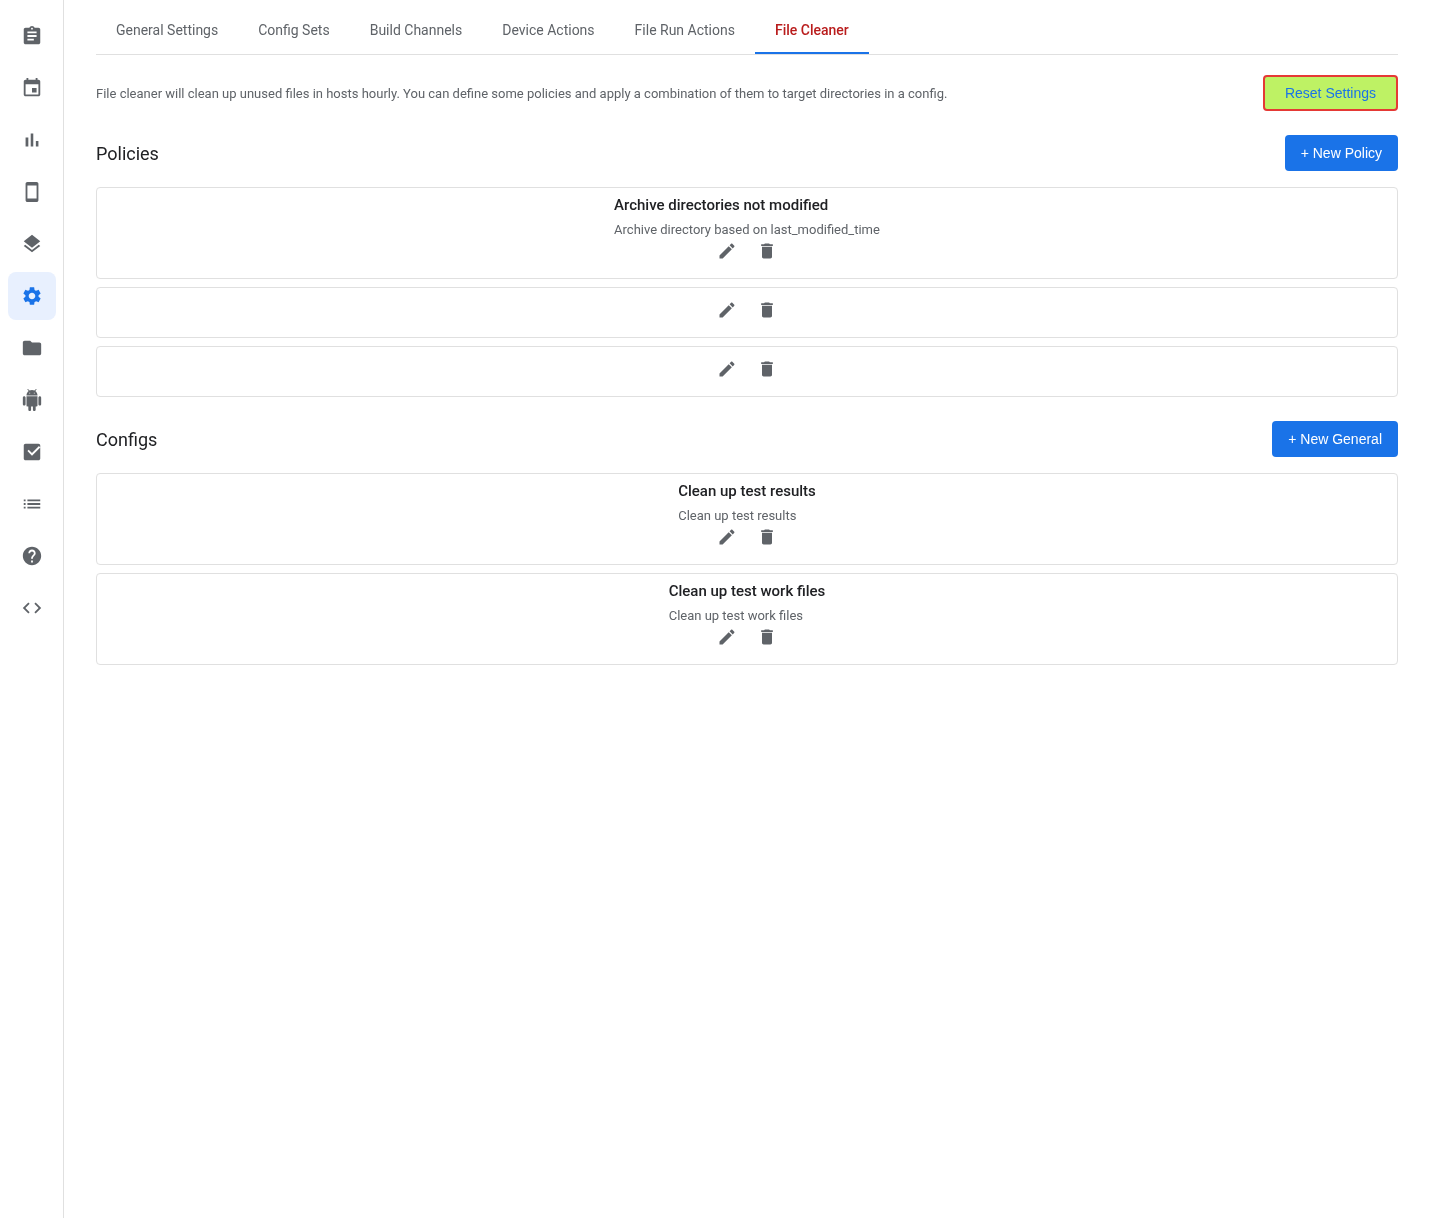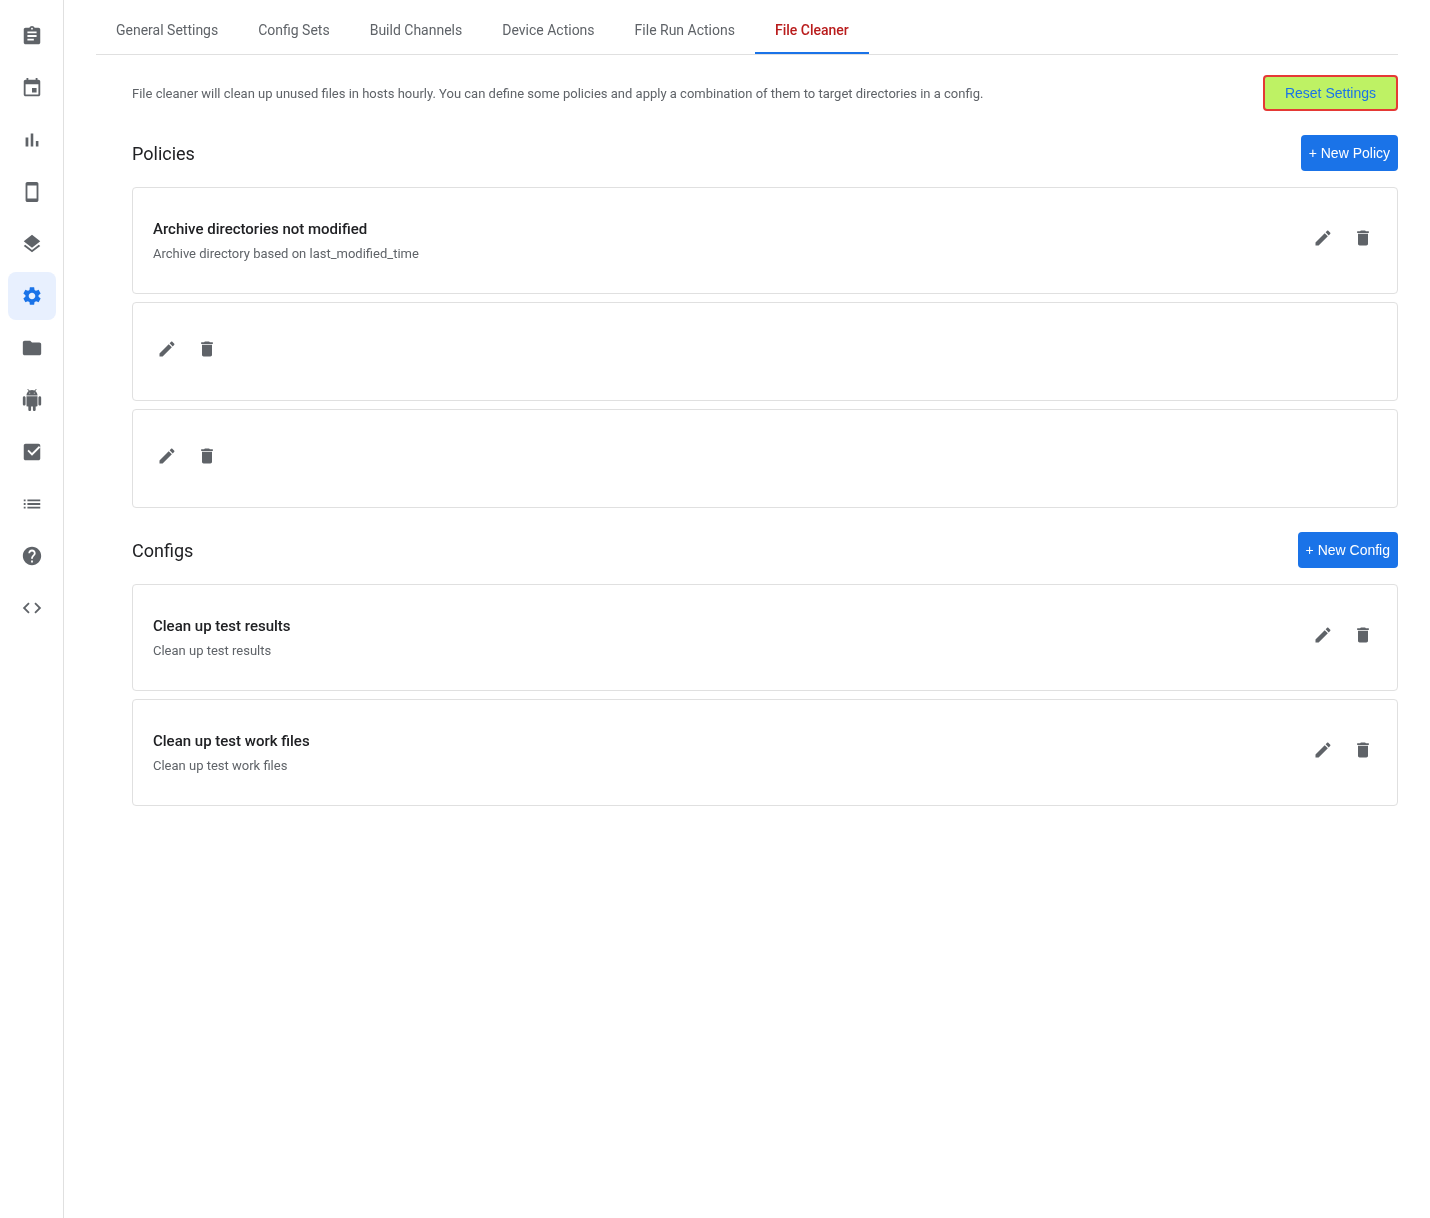--- a/index.html
+++ b/index.html
@@ -79,21 +79,20 @@
     }
     .tab.active {
       color: #b91c1c;
       border-bottom: 2px solid #1a73e8;
       font-weight: 500;
     }
 
     
     .content {
       padding: 20px 0;
-      margin-left: 36px;
     }
 
     .description-bar {
       display: flex;
       align-items: center;
       justify-content: space-between;
       margin-bottom: 24px;
       gap: 16px;
     }
     .description-text {
@@ -122,38 +121,39 @@
     }
     .section-title {
       font-size: 18px;
       font-weight: 400;
       color: #202124;
     }
     .new-btn {
       background: #1a73e8;
       color: #fff;
       border: none;
-      padding: 10px 8px;
+      padding: 10px 16px;
       border-radius: 4px;
       font-size: 14px;
       cursor: pointer;
       font-weight: 500;
       text-align: center;
     }
 
     
     .card {
       border: 1px solid #e0e0e0;
       border-radius: 4px;
       margin-bottom: 8px;
-      padding: 32px 20px;
+      padding: 8px 20px;
       display: flex;
       align-items: center;
       justify-content: space-between;
       background: #fff;
+      flex-direction: column;
     }
     .card-content {
       display: flex;
       flex-direction: column;
       gap: 8px;
     }
     .card-title {
       font-size: 15px;
       font-weight: 500;
       color: #202124;
@@ -320,21 +320,21 @@
         <button class="icon-btn">
           <svg width="20" height="20" viewBox="0 0 24 24" fill="#5f6368">
               <path d="M6 19c0 1.1.9 2 2 2h8c1.1 0 2-.9 2-2V7H6v12zM19 4h-3.5l-1-1h-5l-1 1H5v2h14V4z"></path>
             </svg>
         </button>
       </div>
     </div>
 
     <div class="section-header section-gap">
       <h2 class="section-title">Configs</h2>
-      <button class="new-btn">+ New Config</button>
+      <button class="new-btn">+ New General</button>
     </div>
 
     <div class="card">
       <div class="card-content">
         <div class="card-title">Clean up test results</div>
         <div class="card-subtitle">Clean up test results</div>
       </div>
       <div class="card-actions">
         <button class="icon-btn">
           <svg width="20" height="20" viewBox="0 0 24 24" fill="#5f6368">

